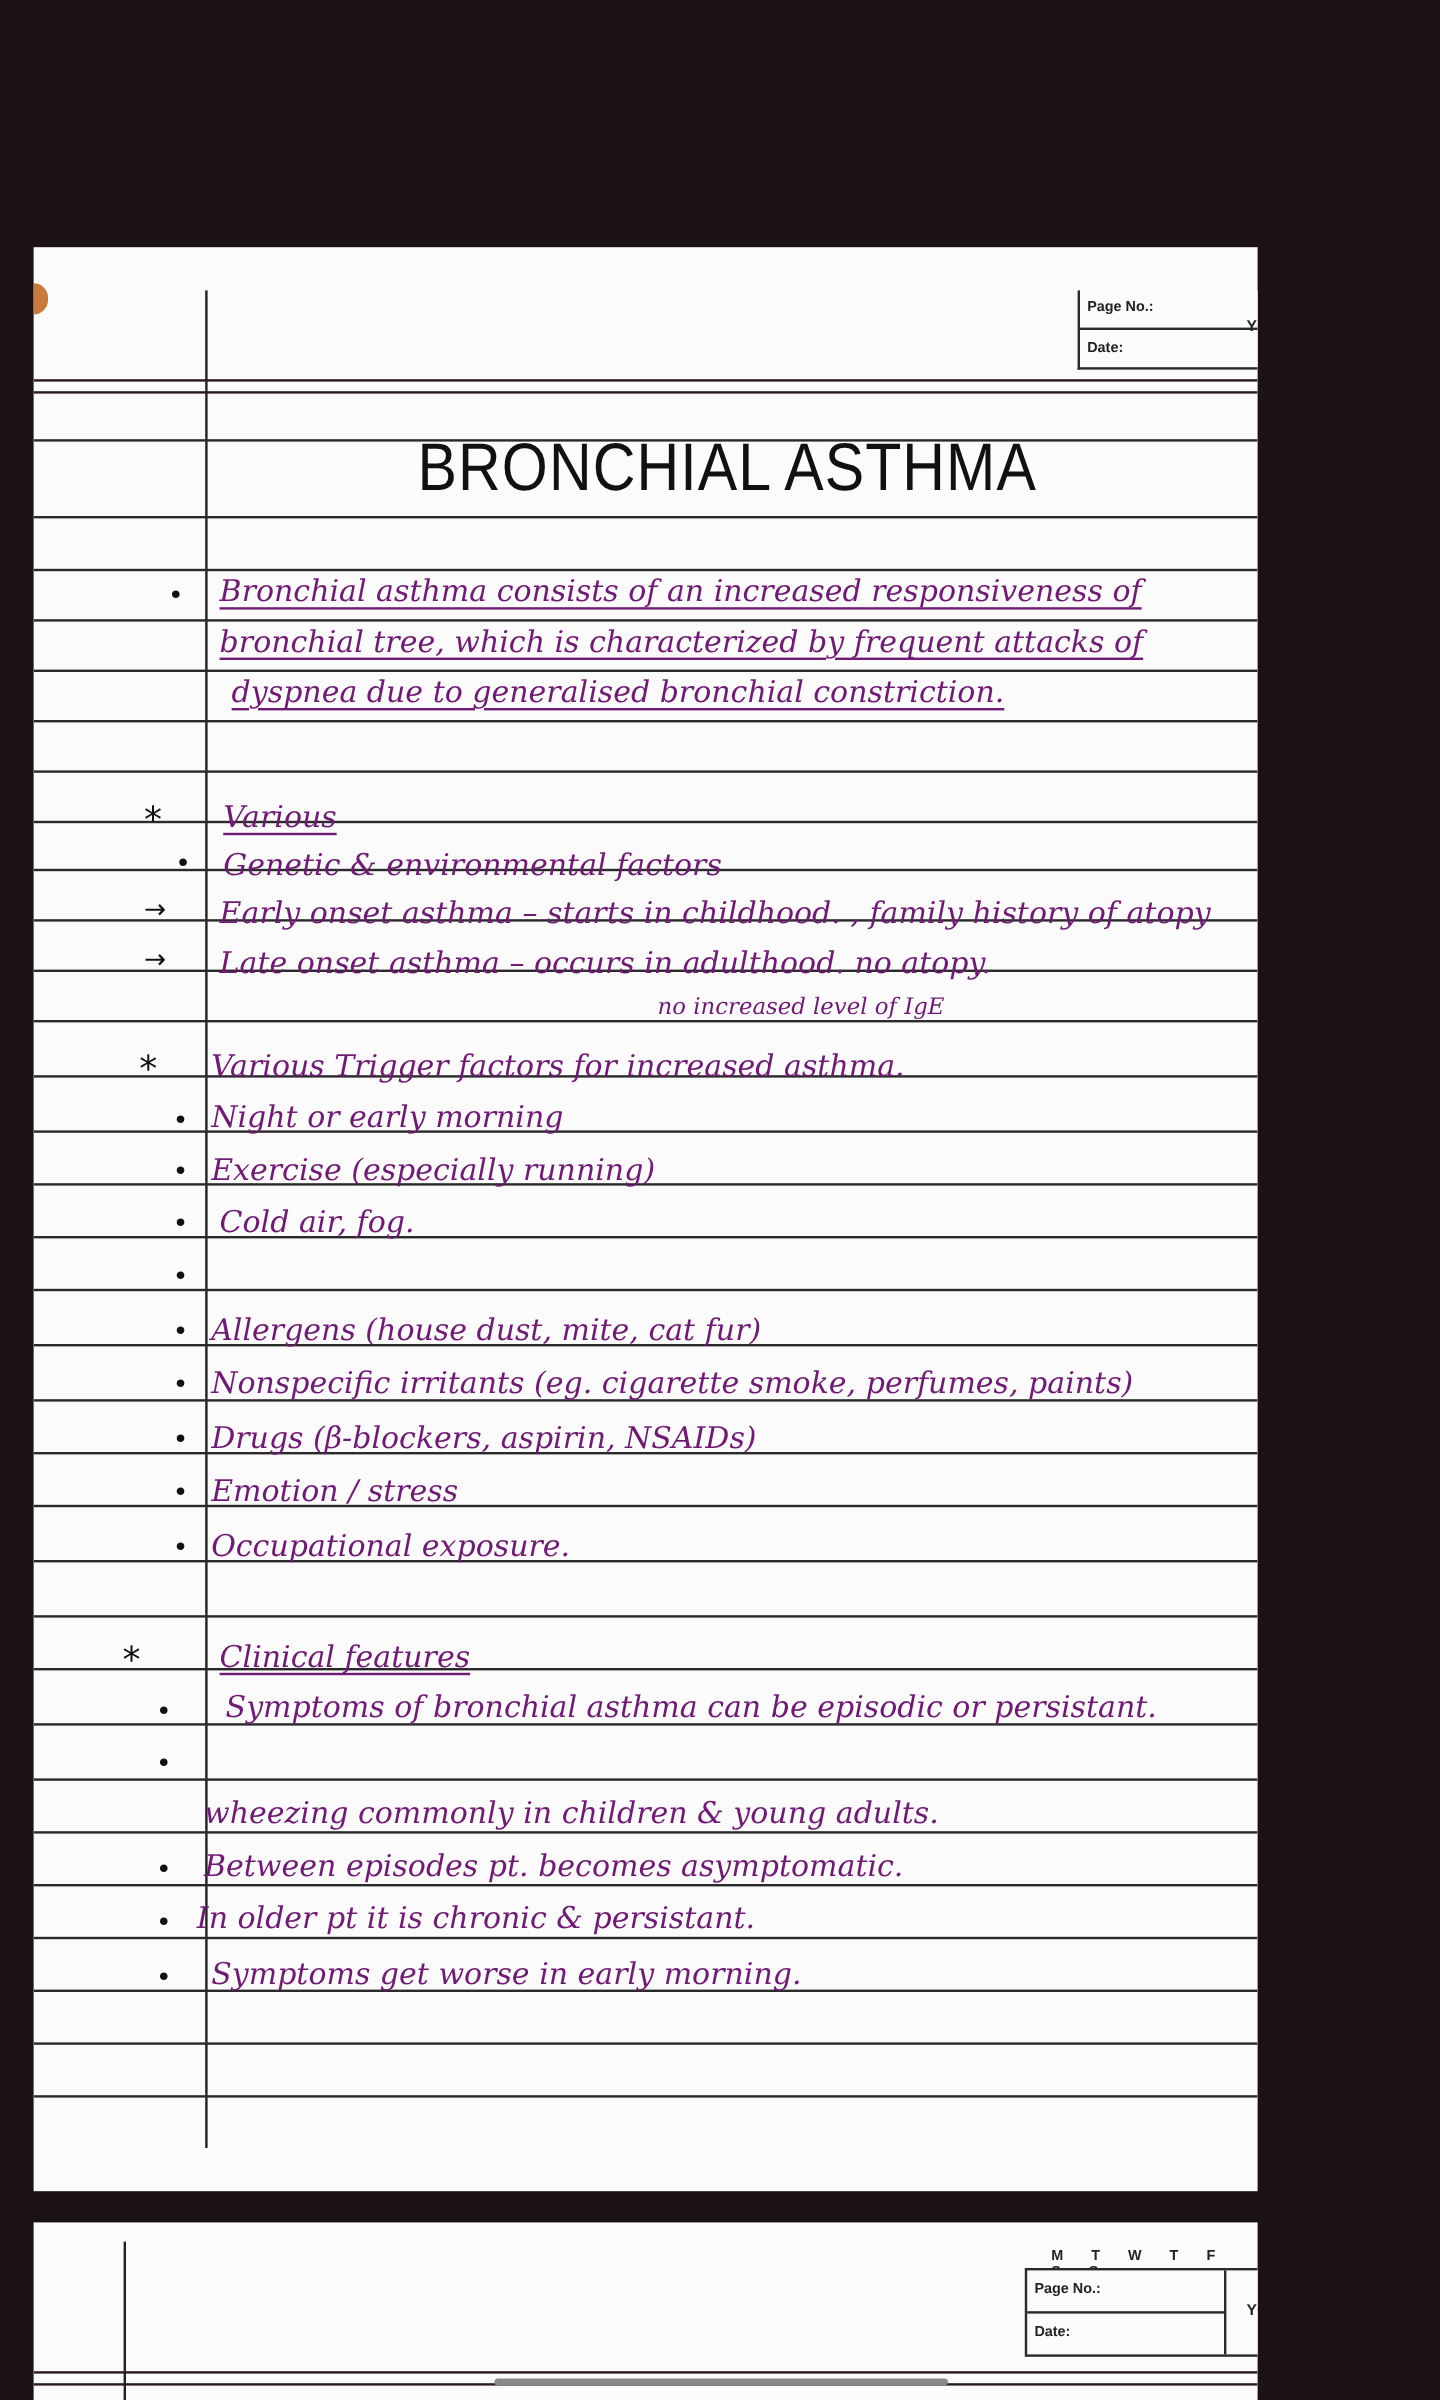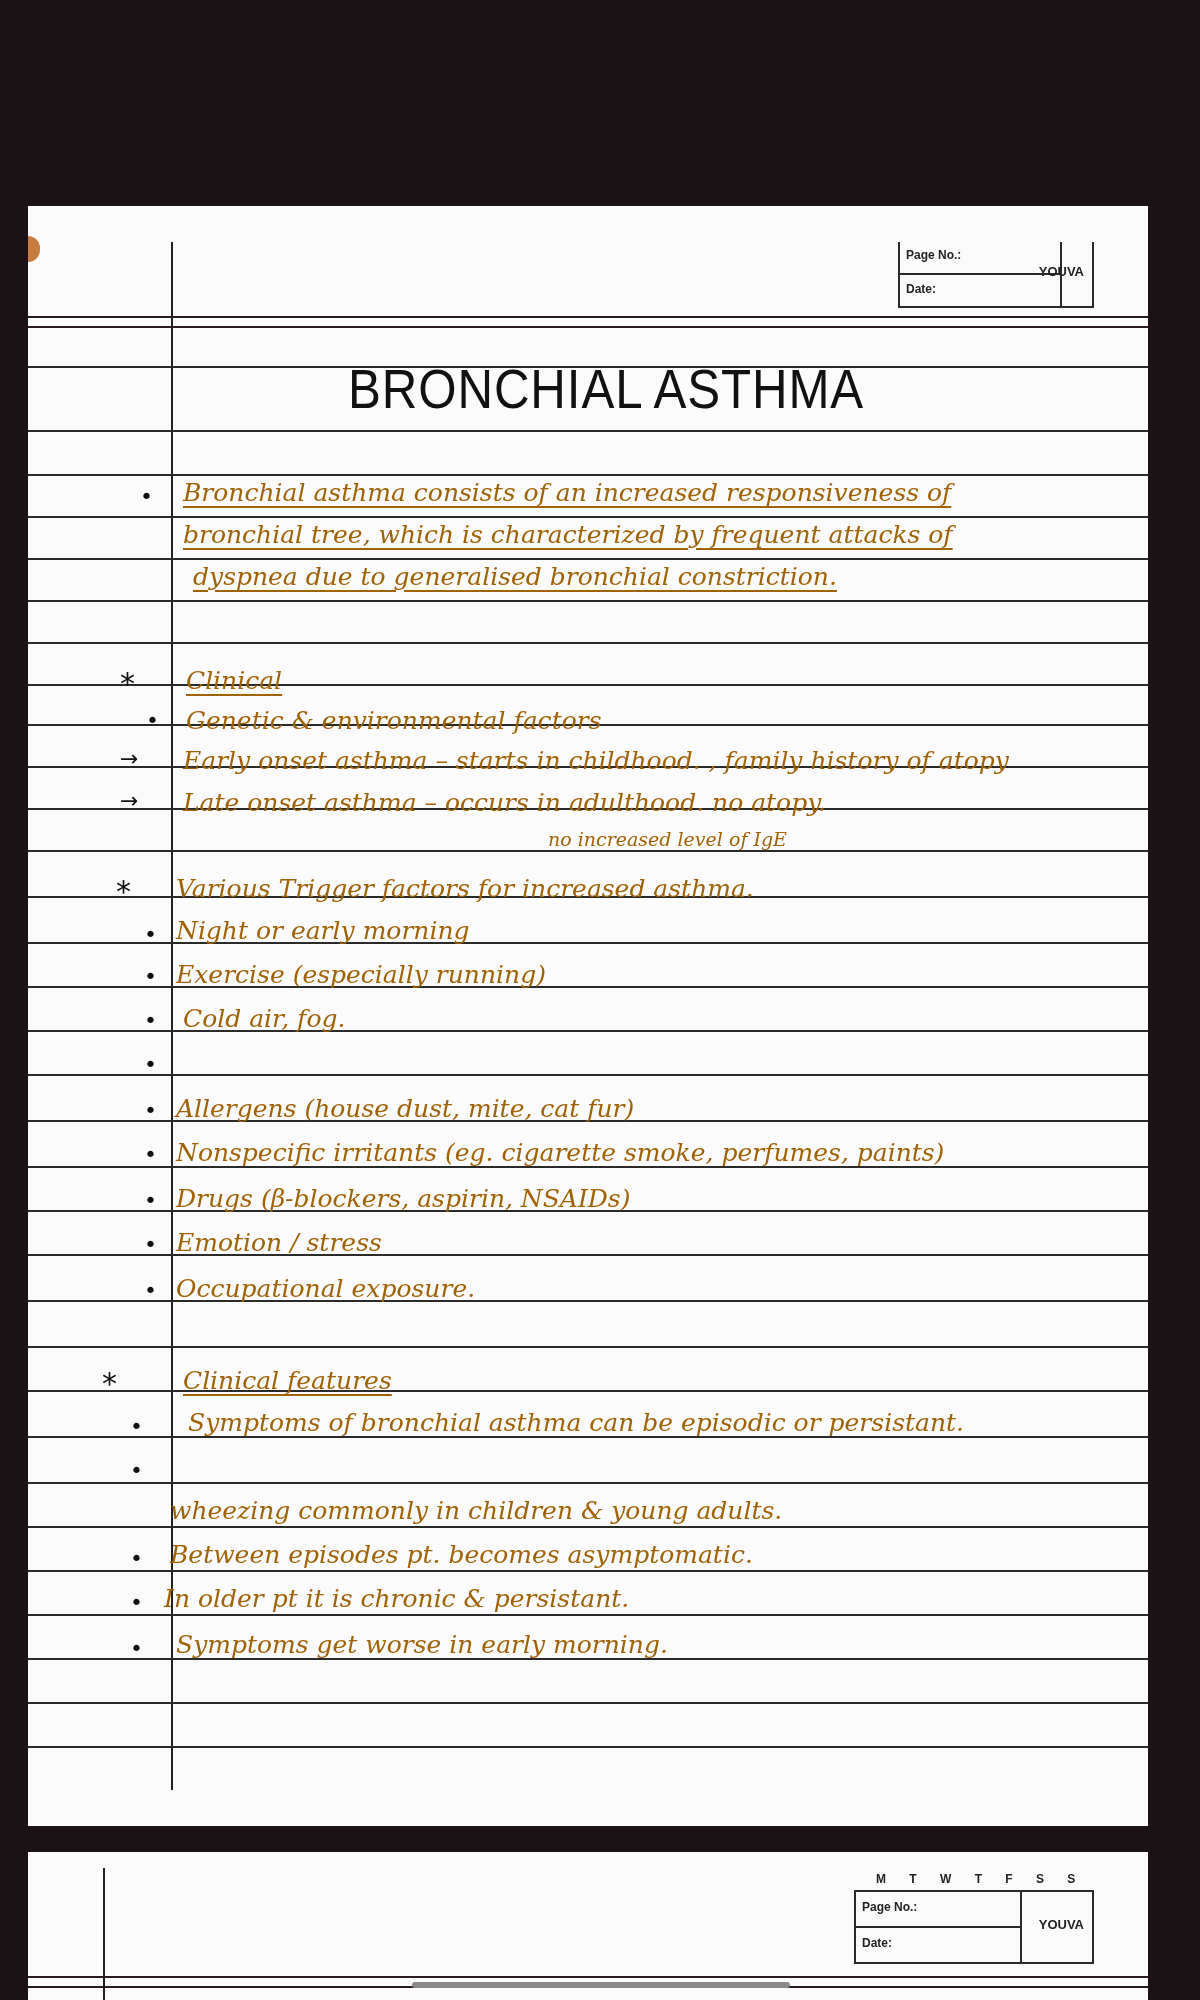--- a/index.html
+++ b/index.html
@@ -1,33 +1,33 @@
 <!DOCTYPE html>
 <html><head>
 <meta charset="utf-8">
 <style>
   html, body { margin:0; padding:0; }
   body { width:1200px; height:2000px; background:#1a1214; position:relative; overflow:hidden; font-family:"DejaVu Serif", serif; }
-  .page { position:absolute; left:28px; width:1120px; background:#fbfbfb; overflow:hidden; }
+  .page { position:absolute; left:28px; width:1020px; background:#fbfbfb; overflow:hidden; }
   .page1 { top:206px; height:1620px; }
   .page2 { top:1852px; height:160px; }
   .margin-line { position:absolute; top:36px; bottom:36px; width:2px; background:#222; }
   .page1 .margin-line { left:143px; }
   .page2 .margin-line { left:75px; top:16px; bottom:0; }
   .ruled { position:absolute; left:0; right:0; height:2px; background:#2a2a2a; }
   .header-band { position:absolute; left:0; right:0; height:8px; border-top:2px solid #2a1c1e; border-bottom:2px solid #2a1c1e; }
   .thumb { position:absolute; left:0; top:30px; width:12px; height:26px; background:#c97b3e; border-radius:0 14px 14px 0; }
   .pageno-box { position:absolute; border:2px solid #2a2a2a; font-family:"Liberation Sans", sans-serif; font-size:12px; font-weight:bold; color:#222; background:#fbfbfb; }
   .pageno-box .cell-l { position:absolute; left:0; width:160px; height:100%; border-right:2px solid #2a2a2a; }
   .pageno-box .row { position:absolute; left:6px; }
   .pageno-box .divider { position:absolute; left:0; width:160px; height:2px; background:#2a2a2a; }
   .pageno-box .brand { position:absolute; right:8px; font-size:13px; }
   .days { position:absolute; font-family:"Liberation Sans", sans-serif; font-size:12px; font-weight:bold; color:#222; letter-spacing:10px; }
   .title { position:absolute; left:320px; top:150px; font-family:"Liberation Sans", sans-serif; font-size:56px; font-weight:normal; letter-spacing:1px; color:#111; transform:scaleX(0.88); transform-origin:left; }
-  .hw { position:absolute; font-family:"DejaVu Serif", serif; font-style:italic; font-size:25px; color:#a16207; white-space:nowrap; }
+  .hw { position:absolute; font-family:"DejaVu Serif", serif; font-style:italic; font-size:25px; color:#701a75; white-space:nowrap; }
   .hw.sm { font-size:19px; }
   .mark { position:absolute; font-family:"DejaVu Sans", sans-serif; color:#111; font-size:22px; }
   .ul { text-decoration:underline; text-decoration-thickness:2px; text-underline-offset:5px; }
   .scrollbar { position:absolute; left:412px; top:1982px; width:378px; height:6px; background:#8a8a8a; border-radius:3px; }
 </style>
 </head>
 <body>
 
 <div class="page page1">
   <div class="thumb"></div>
@@ -77,21 +77,21 @@
   <div class="ruled" style="top:1540px;"></div>
 
   <div class="title">BRONCHIAL ASTHMA</div>
 
   <span class="mark" style="left:112px; top:278px;">•</span>
   <span class="hw ul" style="left:155px; top:272px;">Bronchial asthma consists of an increased responsiveness of</span>
   <span class="hw ul" style="left:165px; top:356px;">dyspnea due to generalised bronchial constriction.</span>
   <span class="hw ul" style="left:155px; top:314px;">bronchial tree, which is characterized by frequent attacks of</span>
 
   <span class="mark" style="left:92px; top:460px; font-size:30px;">*</span>
-  <span class="hw ul" style="left:158px; top:460px;">Clinical</span>
+  <span class="hw ul" style="left:158px; top:460px;">Various</span>
   <span class="mark" style="left:118px; top:502px;">•</span>
   <span class="hw" style="left:158px; top:500px;">Genetic &amp; environmental factors</span>
   <span class="mark" style="left:92px; top:540px;">→</span>
   <span class="hw" style="left:155px; top:540px;">Early onset asthma  –  starts in childhood. , family history of atopy</span>
   <span class="mark" style="left:92px; top:582px;">→</span>
   <span class="hw" style="left:155px; top:582px;">Late onset asthma  –  occurs in adulthood.  no atopy.</span>
   <span class="hw sm" style="left:520px; top:622px;">no increased level of IgE</span>
 
   <span class="mark" style="left:88px; top:668px; font-size:30px;">*</span>
   <span class="hw" style="left:148px; top:668px;">Various Trigger factors for increased asthma.</span>

